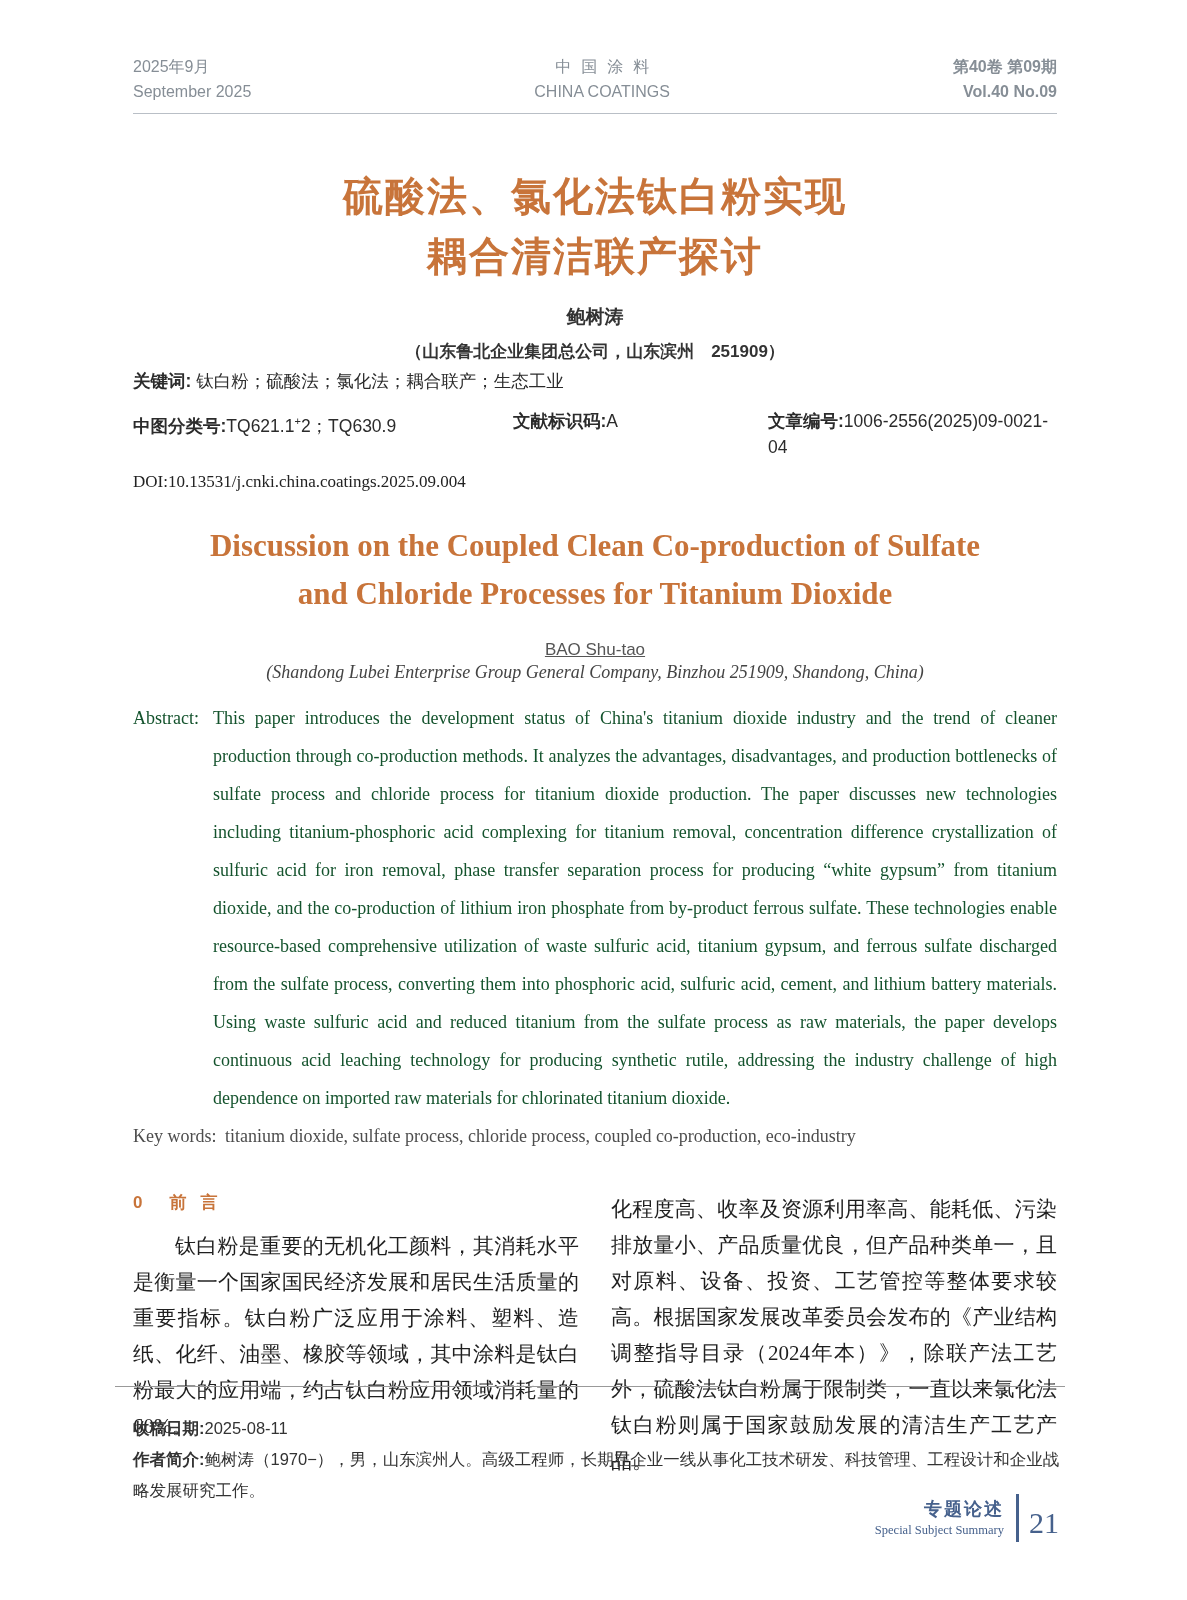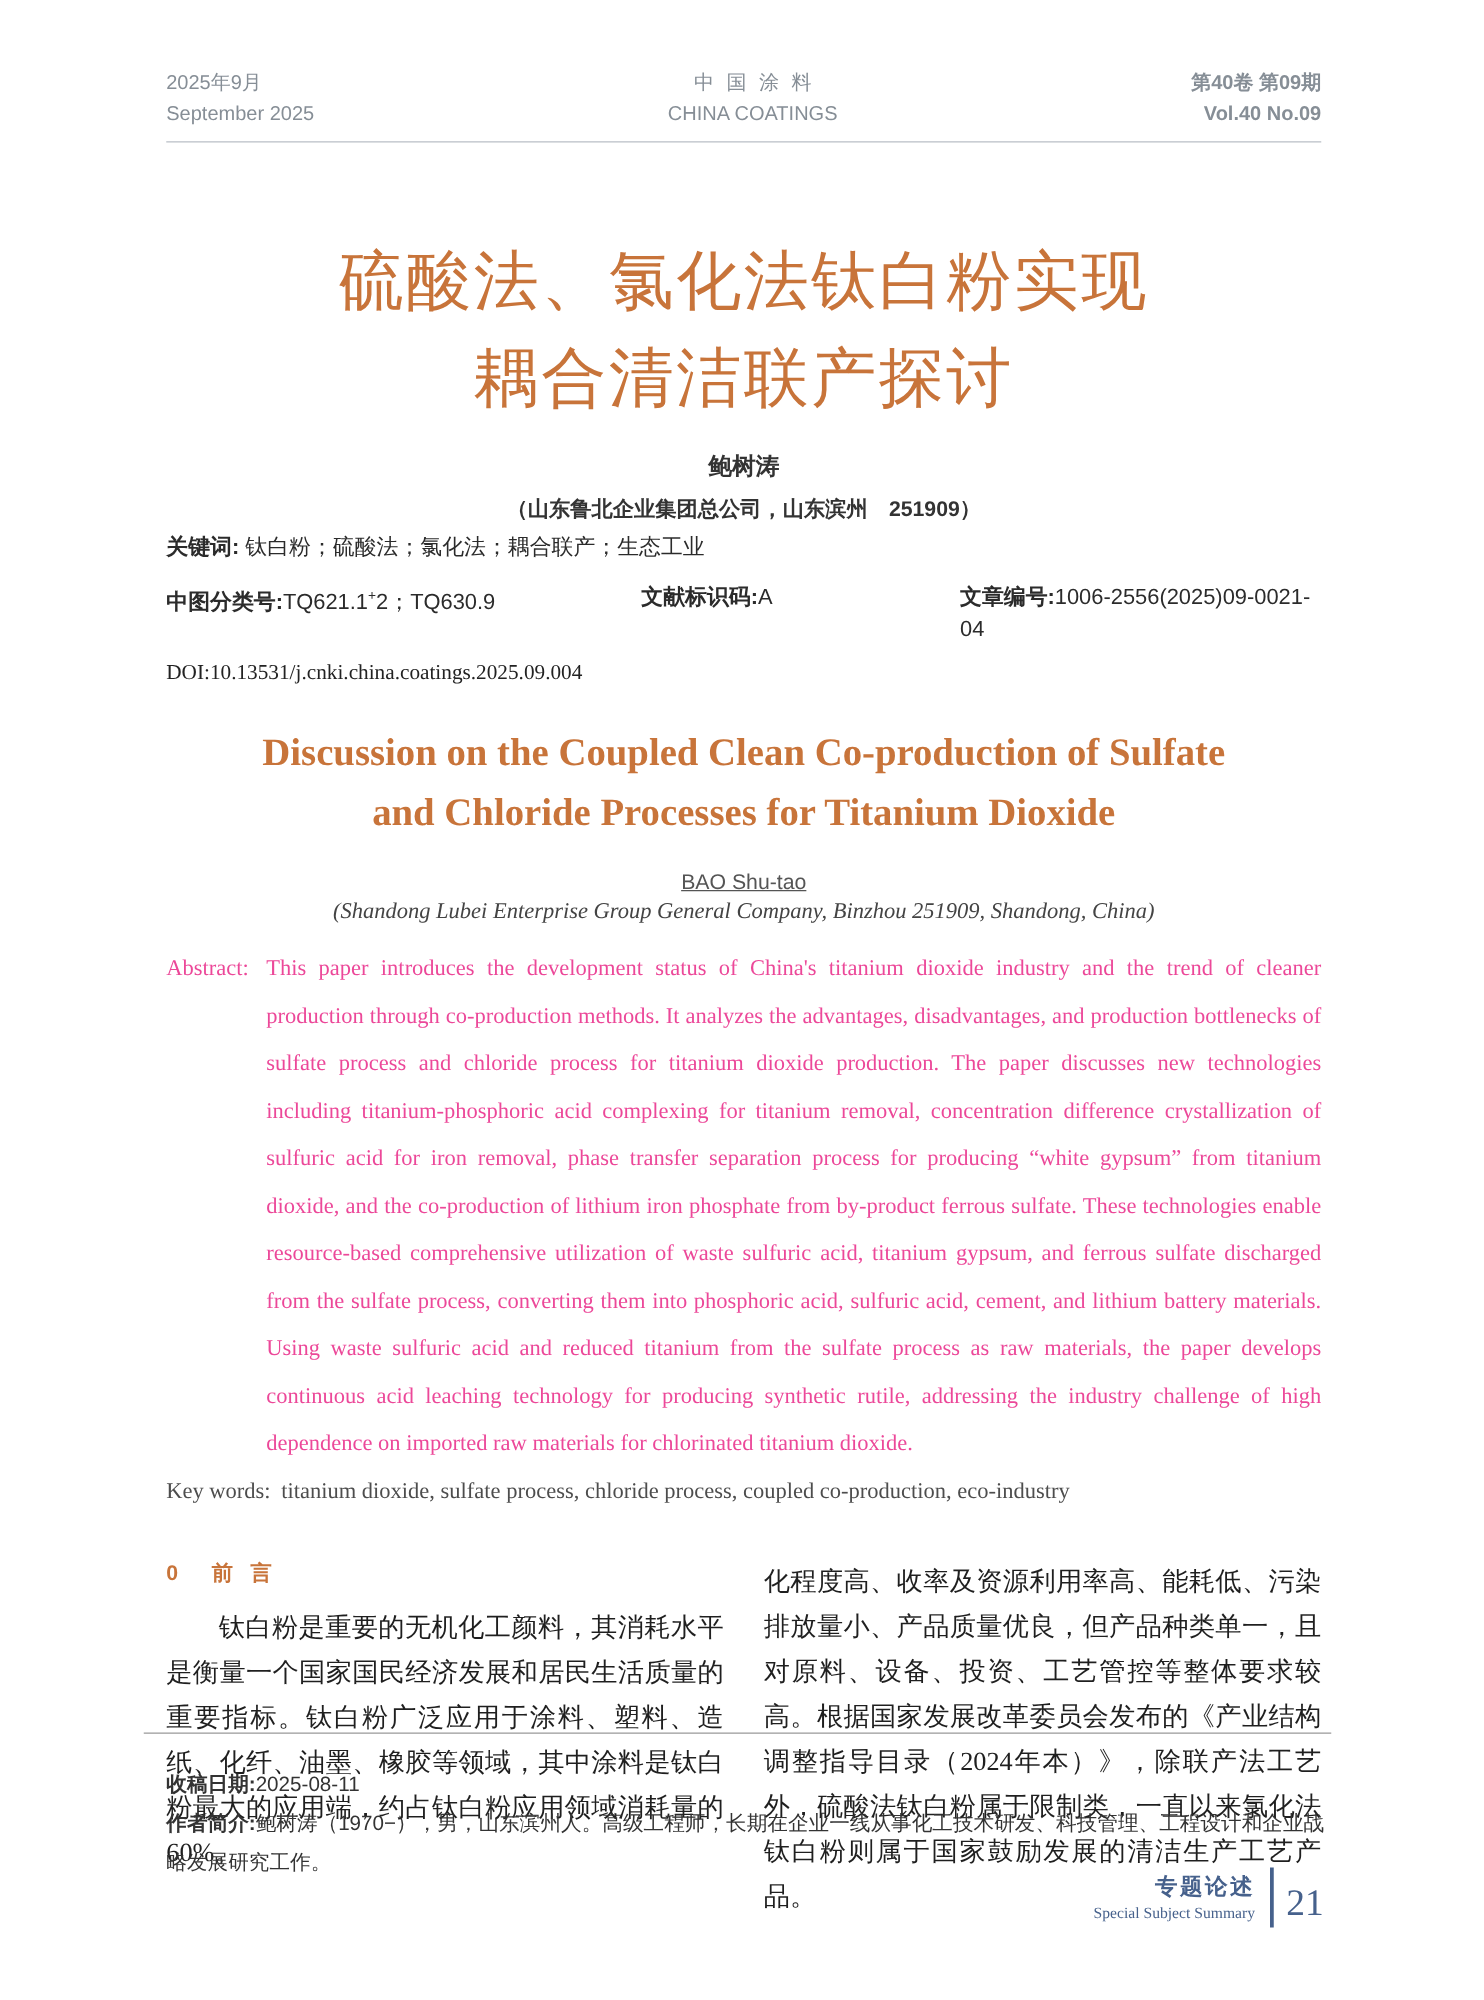--- a/index.html
+++ b/index.html
@@ -25,25 +25,25 @@
     padding-bottom: 8px;
     border-bottom: 1.5px solid #b9bfc6;
   }
   .rh-col { white-space: nowrap; }
   .rh-left { text-align: left; }
   .rh-center { text-align: center; }
   .rh-center .cn { letter-spacing: 10px; margin-right: -10px; }
   .rh-right { text-align: right; font-weight: bold; }
   
   .title-cn {
-    margin-top: 72px;
+    margin-top: 52px;
     text-align: center;
     color: #c8743a;
-    font-size: 52px;
-    font-weight: 400;
+    font-size: 40px;
+    font-weight: 700;
     line-height: 1.5;
     letter-spacing: 2px;
   }
   .author-cn {
     margin-top: 18px;
     text-align: center;
     font-size: 19px;
     font-weight: 600;
     color: #333;
   }
@@ -108,21 +108,21 @@
     font-size: 18px;
     color: #444;
   }
   
   .abstract-en {
     margin-top: 16px;
     display: flex;
     font-family: "Liberation Serif", "DejaVu Serif", serif;
     font-size: 18px;
     line-height: 38px;
-    color: #ec4899;
+    color: #14532d;
   }
   .abstract-en .label { white-space: nowrap; width: 80px; flex: none; }
   .abstract-en .text { flex: 1; text-align: justify; }
   .keywords-en {
     margin-top: 2px;
     display: flex;
     font-family: "Liberation Serif", "DejaVu Serif", serif;
     font-size: 18px;
     line-height: 34px;
     color: #4d4d4d;

